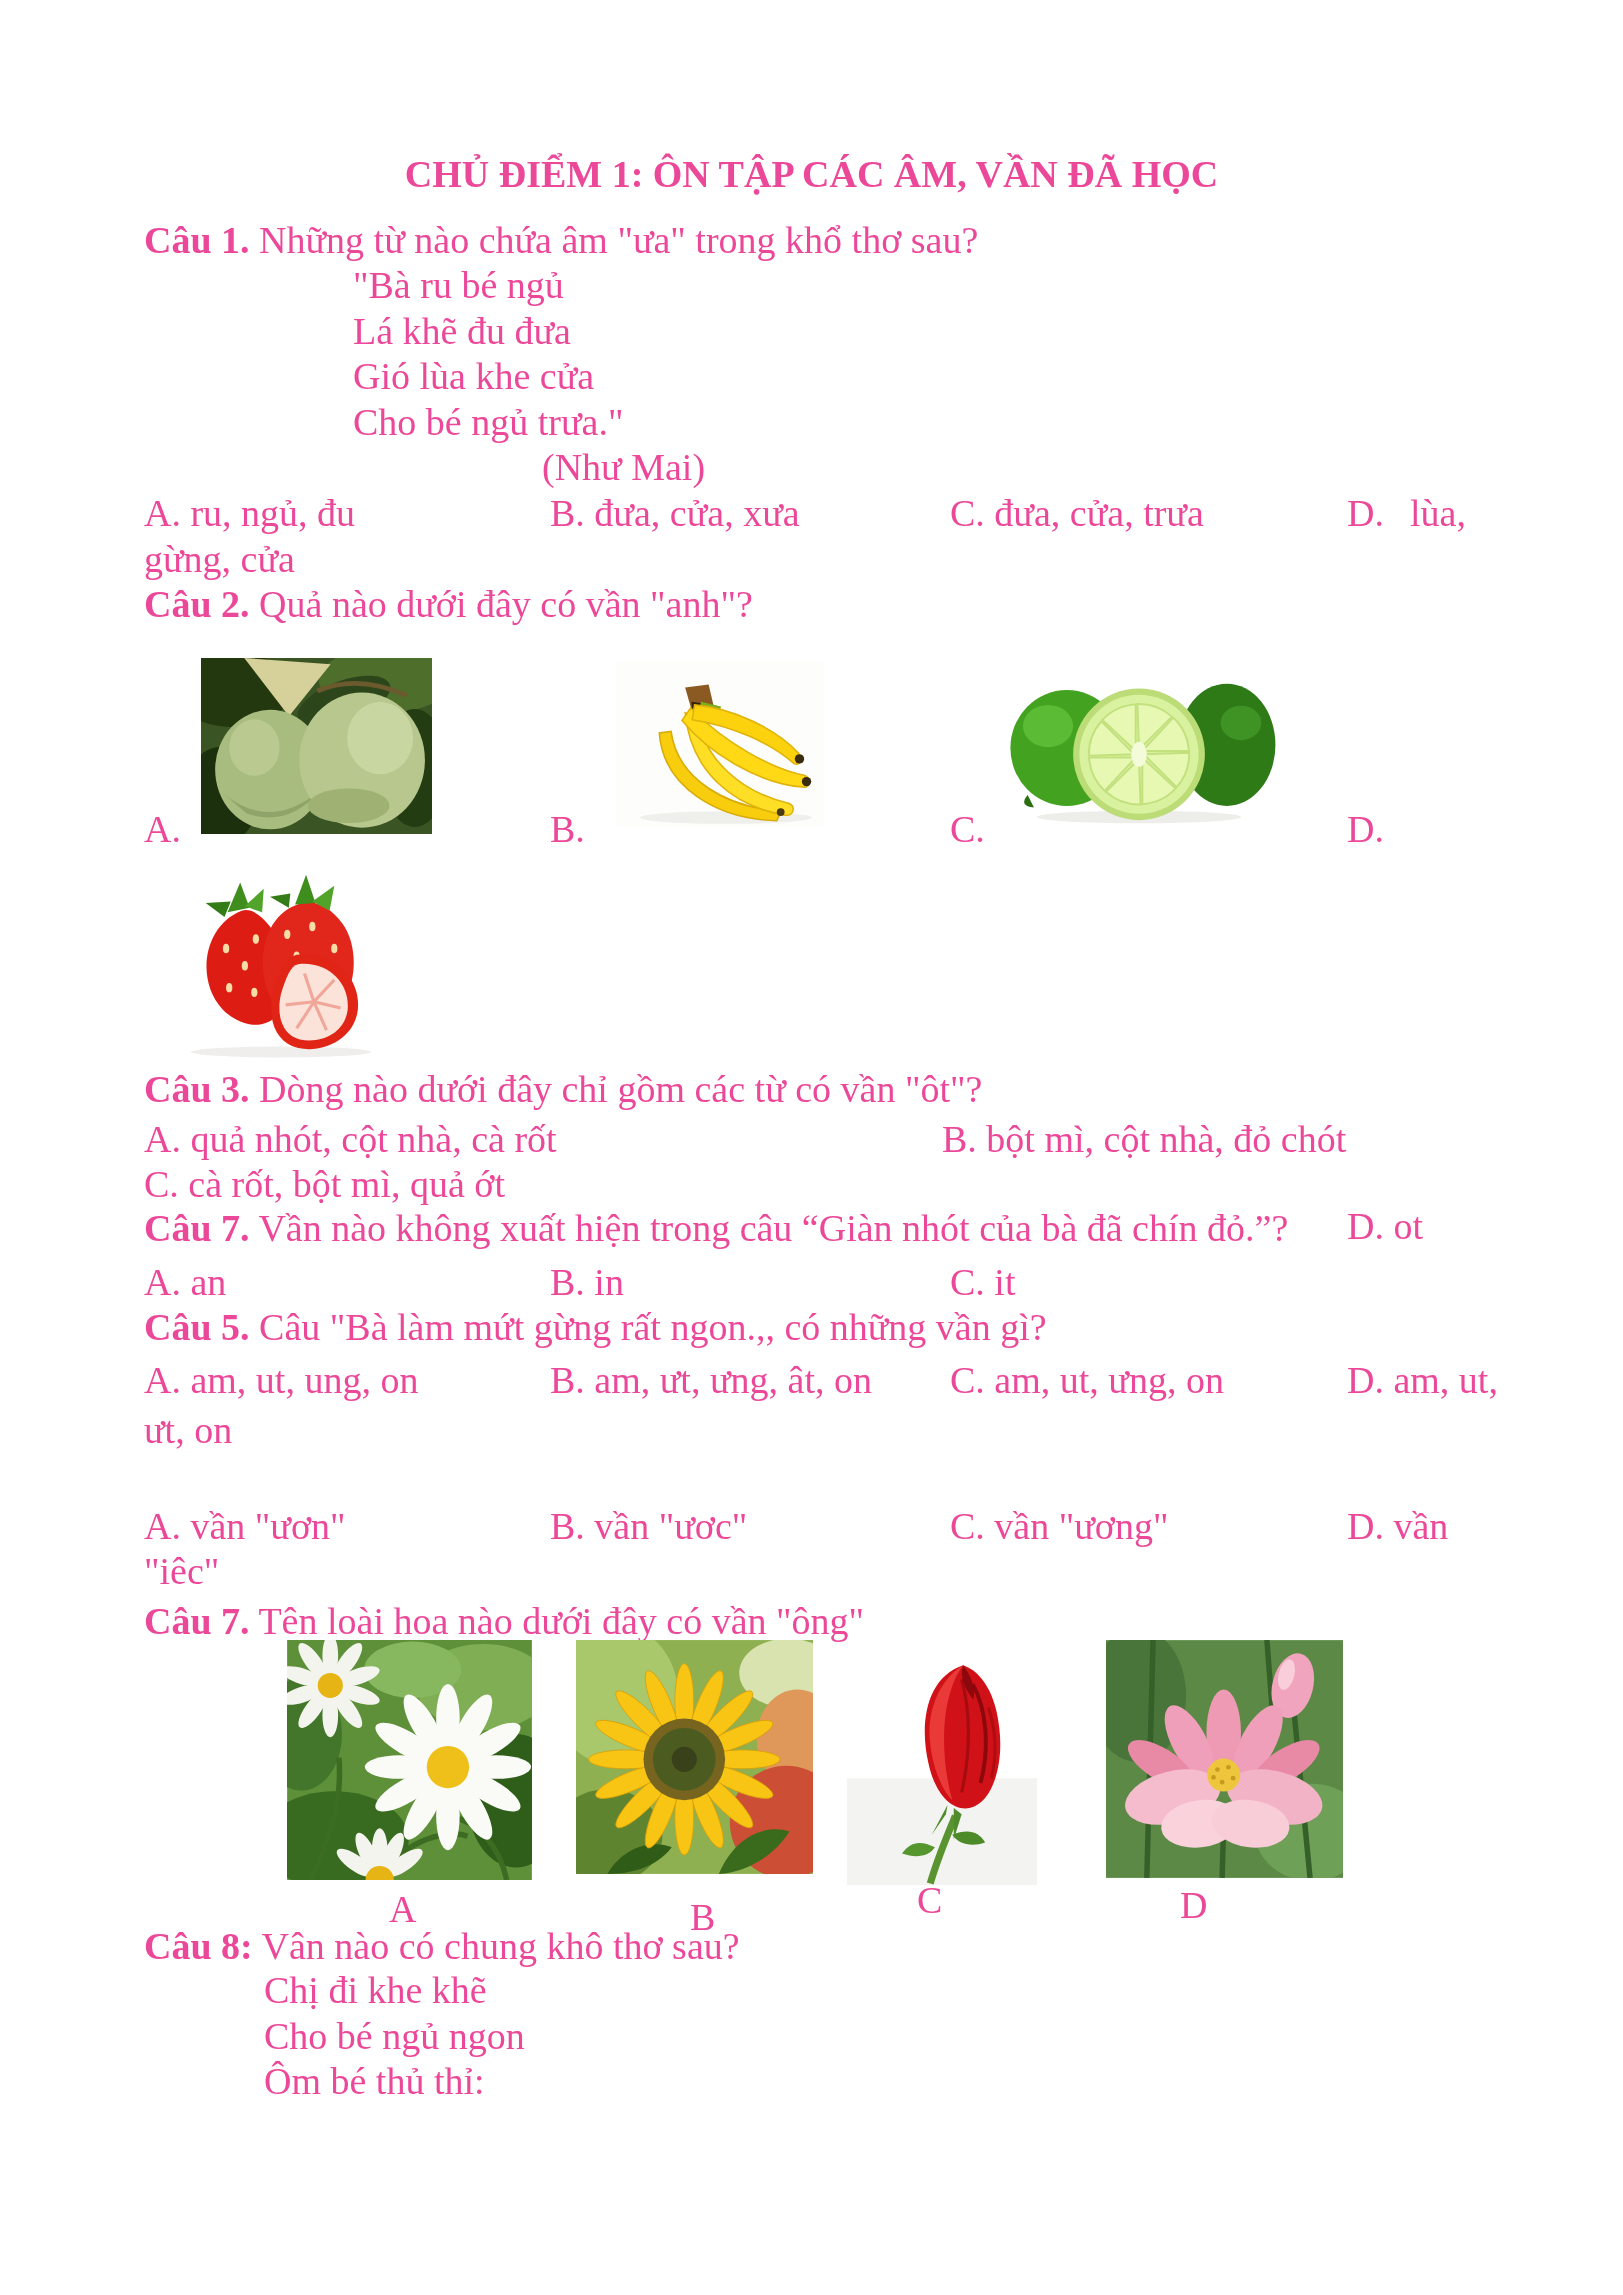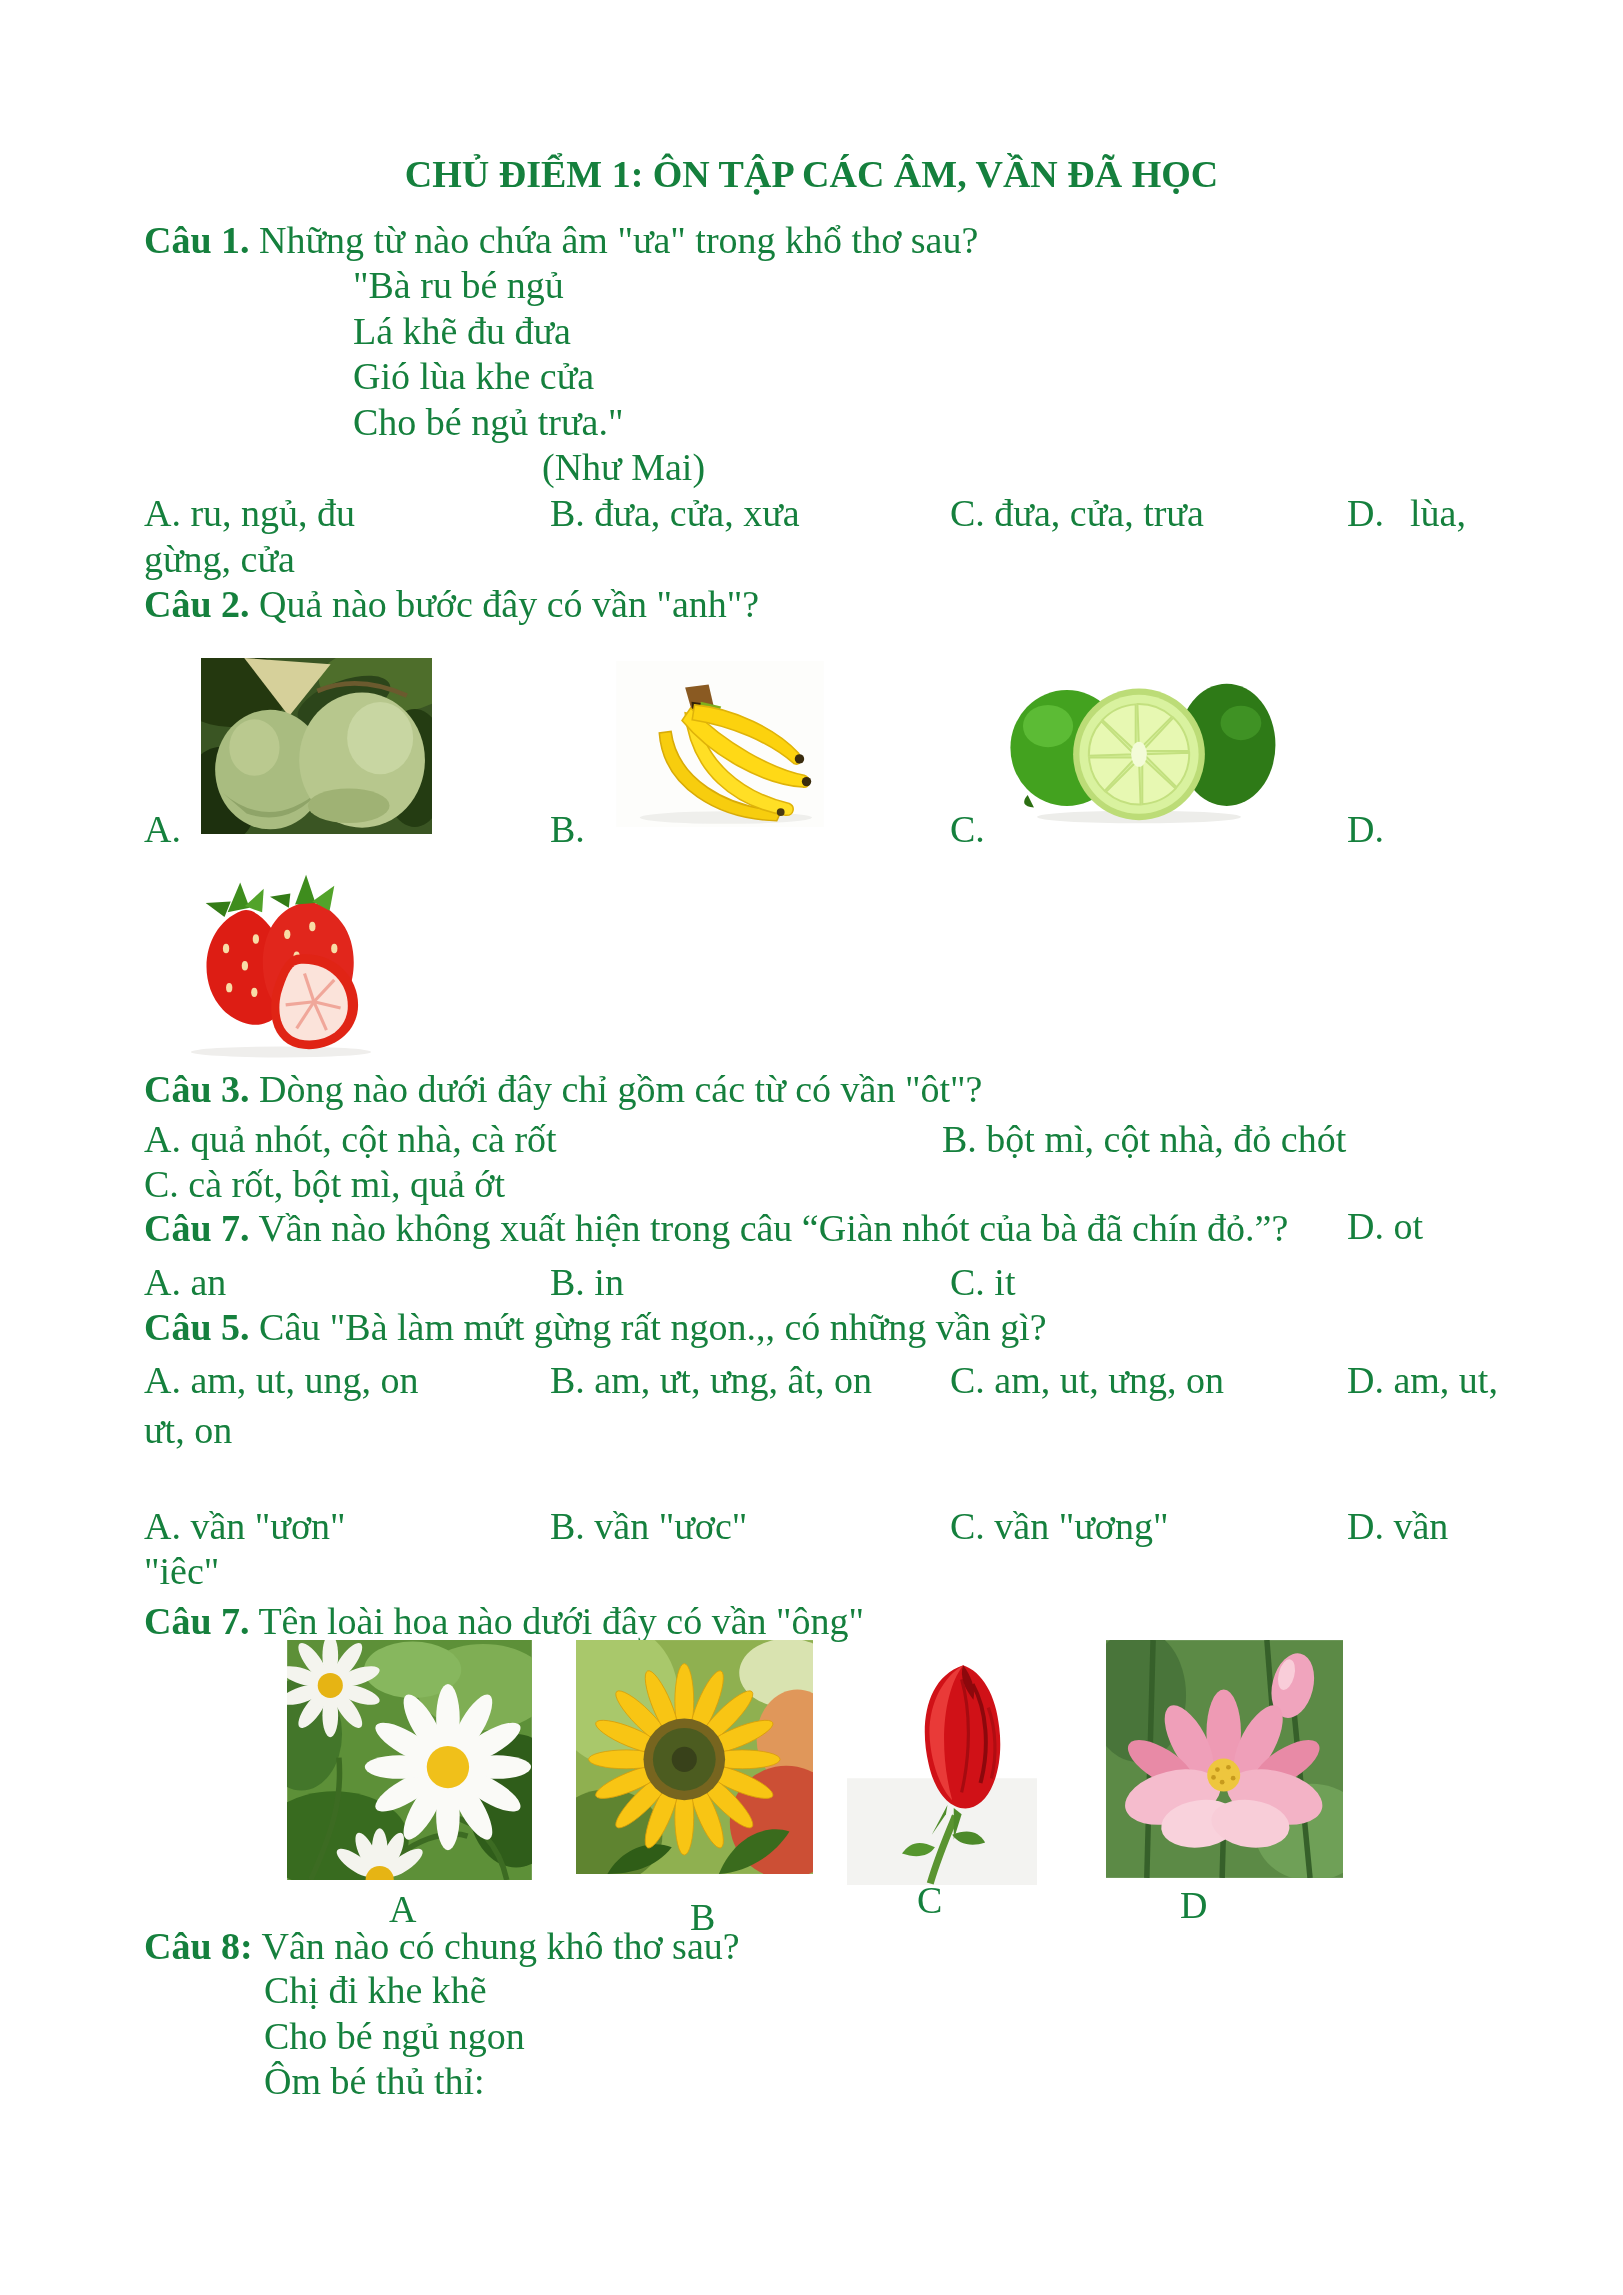--- a/index.html
+++ b/index.html
@@ -1,17 +1,17 @@
 <!DOCTYPE html>
 <html style="font-size:12.6px"><head>
 <meta charset="utf-8">
 <style>
   html,body{margin:0;padding:0;background:#ffffff;}
   #page{position:relative;width:1623px;height:2295px;background:#ffffff;overflow:hidden;
-        font-family:"Liberation Serif","DejaVu Serif",serif;color:#15803d;}
+        font-family:"Liberation Serif","DejaVu Serif",serif;color:#ec4899;}
   .t{position:absolute;font-size:38px;line-height:46px;white-space:nowrap;}
   .b{font-weight:700;}
   .title{font-weight:700;width:1335px;text-align:center;}
   .img{position:absolute;}
   .img svg{display:block;width:100%;height:100%;}
 </style>
 </head>
 <body>
 
 <div id="page">
@@ -24,21 +24,21 @@
   <div class="t" style="left:353px;top:353px">Gió lùa khe cửa</div>
   <div class="t" style="left:353px;top:399px">Cho bé ngủ trưa."</div>
   <div class="t" style="left:542px;top:444px">(Như Mai)</div>
   <div class="t" style="left:144px;top:490px">A. ru, ngủ, đu</div>
   <div class="t" style="left:550px;top:490px">B. đưa, cửa, xưa</div>
   <div class="t" style="left:950px;top:490px">C. đưa, cửa, trưa</div>
   <div class="t" style="left:1347px;top:490px">D.</div>
   <div class="t" style="left:1410px;top:490px">lùa,</div>
   <div class="t" style="left:144px;top:536px">gừng, cửa</div>
 
-  <div class="t" style="left:144px;top:581px"><span class="b">Câu 2.</span><span> Quả nào bước đây có vần "anh"?</span></div>
+  <div class="t" style="left:144px;top:581px"><span class="b">Câu 2.</span><span> Quả nào dưới đây có vần "anh"?</span></div>
 
   <div class="img" style="left:201px;top:658px;width:231px;height:176px" role="img" aria-label="pomelo fruits on tree">
     <svg viewBox="0 0 294 224">
       <rect width="294" height="224" fill="#3a5523"></rect>
       <ellipse cx="40" cy="40" rx="75" ry="48" fill="#24380f"></ellipse>
       <ellipse cx="235" cy="28" rx="85" ry="42" fill="#4e6e2b"></ellipse>
       <path d="M55,0 L165,8 L112,74 Z" fill="#d6d09a"></path>
       <ellipse cx="182" cy="55" rx="62" ry="26" fill="#2c451a" transform="rotate(-20 182 55)"></ellipse>
       <ellipse cx="272" cy="140" rx="42" ry="75" fill="#243c12"></ellipse>
       <ellipse cx="26" cy="175" rx="48" ry="62" fill="#1d300e"></ellipse>

